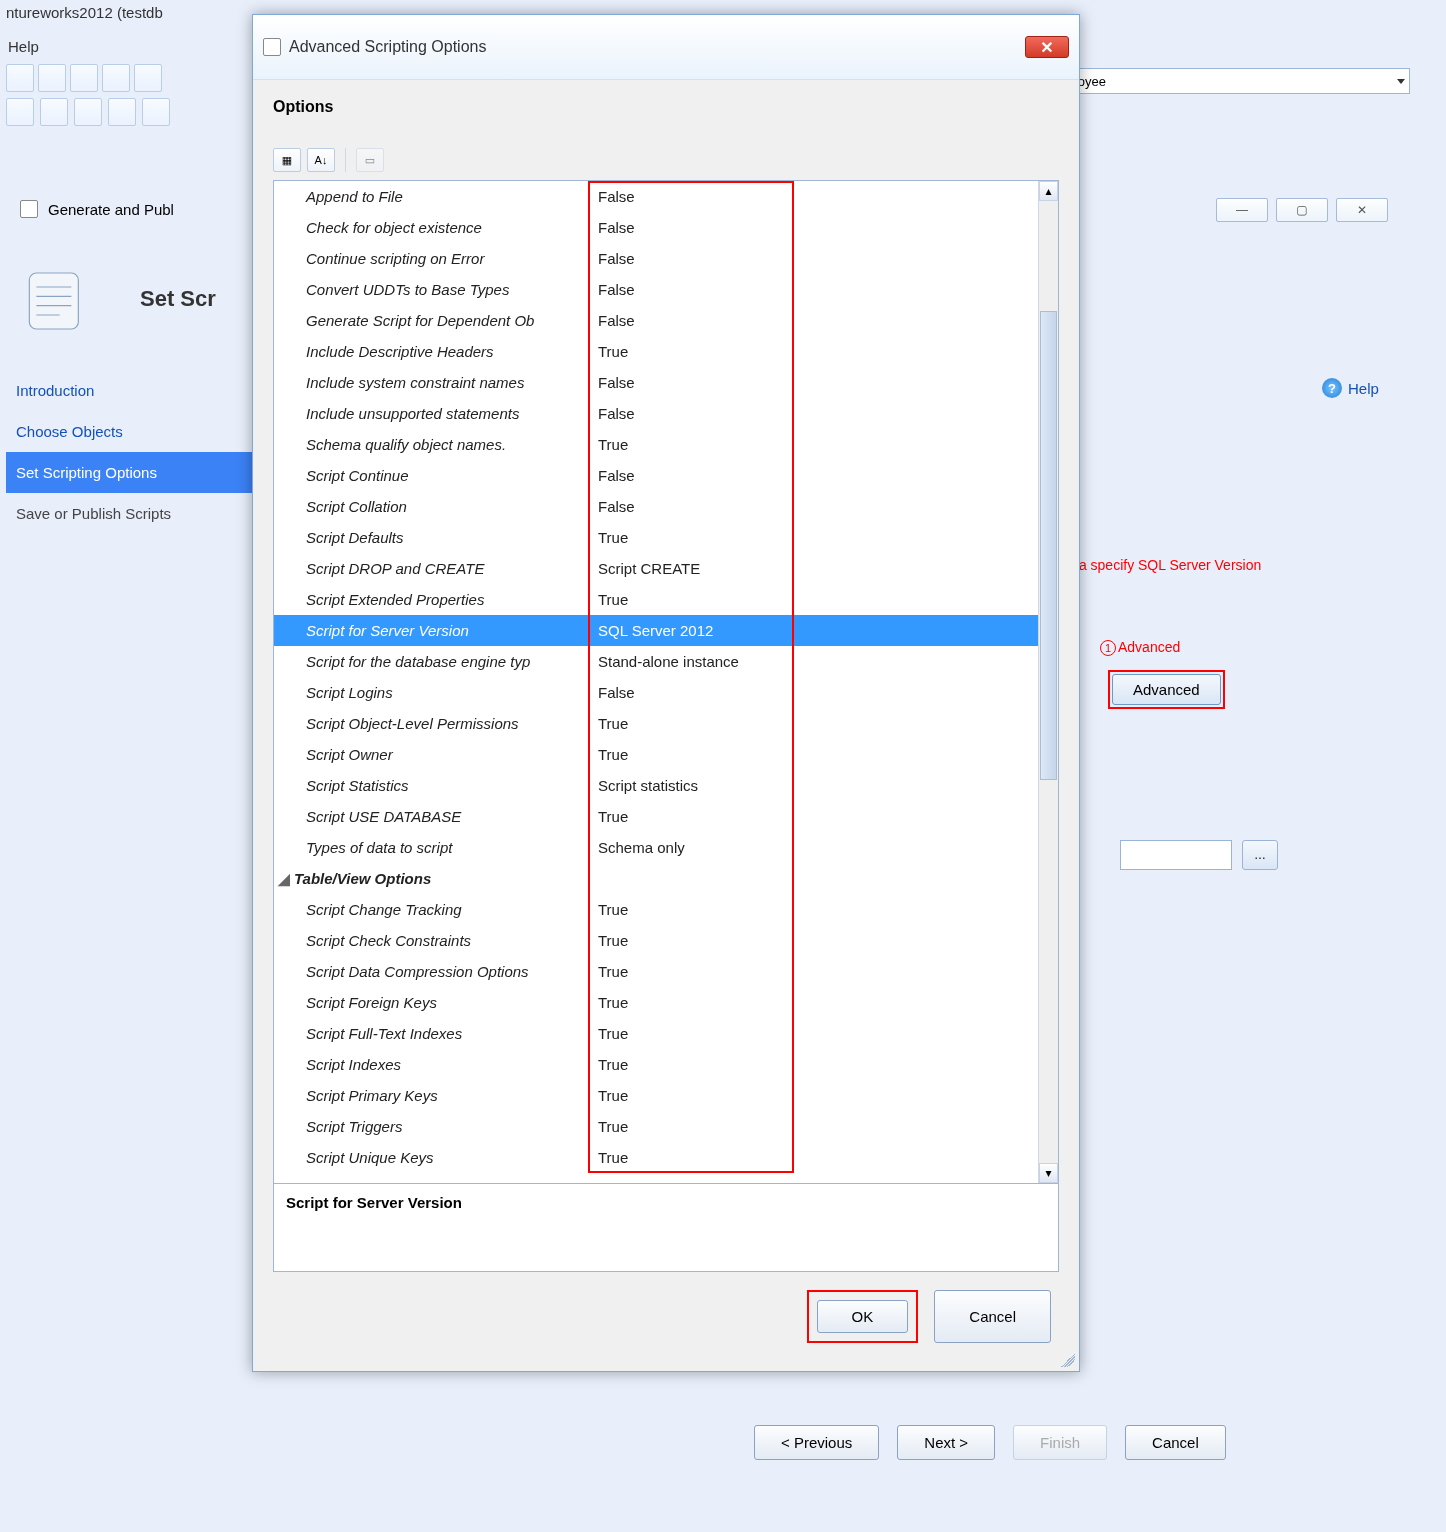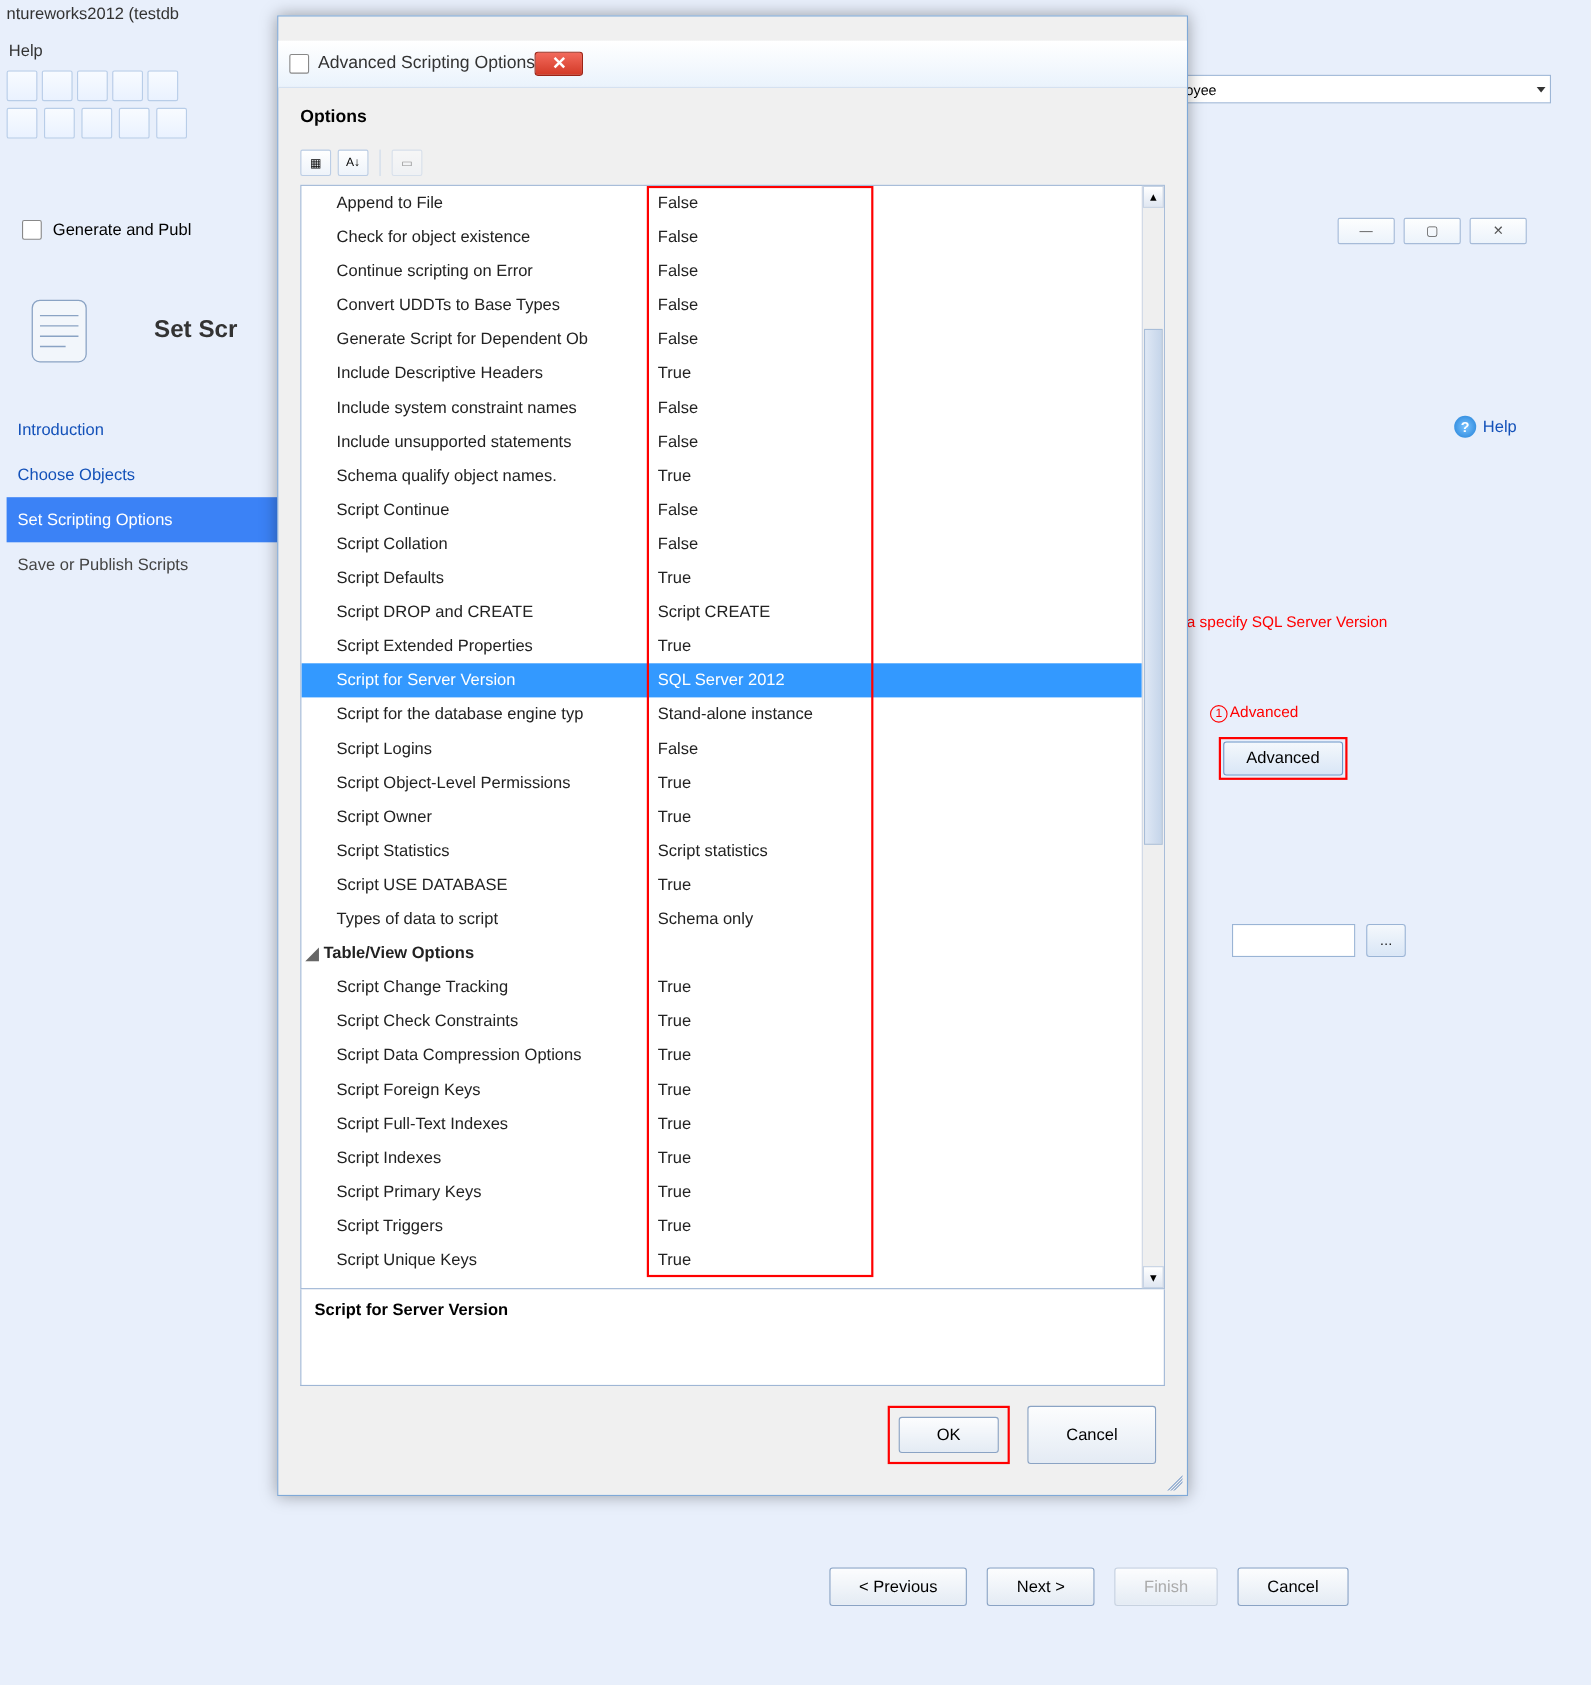--- a/index.html
+++ b/index.html
@@ -174,38 +174,37 @@
     position: absolute;
     left: 252px; top: 14px;
     width: 828px;
     background: #f0f0f0;
     border: 1px solid #7fa9d8;
     box-shadow: 0 0 14px rgba(0,0,0,.35);
   }
   .dlg-title {
     background: linear-gradient(#fff,#eaf3fc);
     border-bottom: 1px solid #d5e1f0;
-    padding: 10px 10px;
-    display: flex; align-items: center; 
+    padding: 21px 10px;
+    display: flex; align-items: center; justify-content: space-between;
     font-size: 16px;
     color: #333;
-    margin-top: 22px;
   }
   .dlg-title .left { display: flex; align-items: center; gap: 8px; }
   .close-btn {
     width: 44px; height: 22px;
     background: linear-gradient(#f26a5c,#d33a27);
     border: 1px solid #9c2416;
     border-radius: 3px;
     color: #fff;
     display: flex; align-items: center; justify-content: center;
     font-weight: bold;
   }
   .dlg-body { padding: 18px 20px; }
-  .dlg-options-label { font-size: 16px; font-weight: bold; margin-bottom: 20px; }
+  .dlg-options-label { font-size: 16px; font-weight: bold; margin-bottom: 32px; }
   .toolbar-small { display: flex; gap: 6px; margin-bottom: 8px; }
   .tsbtn {
     width: 28px; height: 24px;
     background: linear-gradient(#fff,#eef3fa);
     border: 1px solid #bbcde5;
     border-radius: 2px;
     display:flex;align-items:center;justify-content:center;
     font-size:11px;
   }
   .tsbtn.disabled { opacity:.45; }
@@ -222,21 +221,21 @@
     position: relative;
   }
   .grid-row {
     display: flex;
     height: 31px;
     align-items: center;
     font-size: 15px;
     color: #222;
   }
   .grid-row .expander { width: 20px; text-align: center; color: #666; }
-  .grid-row .lbl { width: 300px; padding-left: 12px; white-space: nowrap; overflow: hidden; }
+  .grid-row .lbl { width: 300px; padding-left: 12px; white-space: nowrap; overflow: hidden; font-style: italic; }
   .grid-row .val { flex: 1; padding-left: 4px; white-space: nowrap; }
   .grid-row.group { font-weight: bold; }
   .grid-row.group .lbl { padding-left: 0; }
   .grid-row.selected { background: #3399ff; color: #fff; }
   .red-bound {
     position: absolute;
     left: 314px; top: 0;
     width: 206px; height: 992px;
     border: 2px solid #ff0000;
     pointer-events: none;

